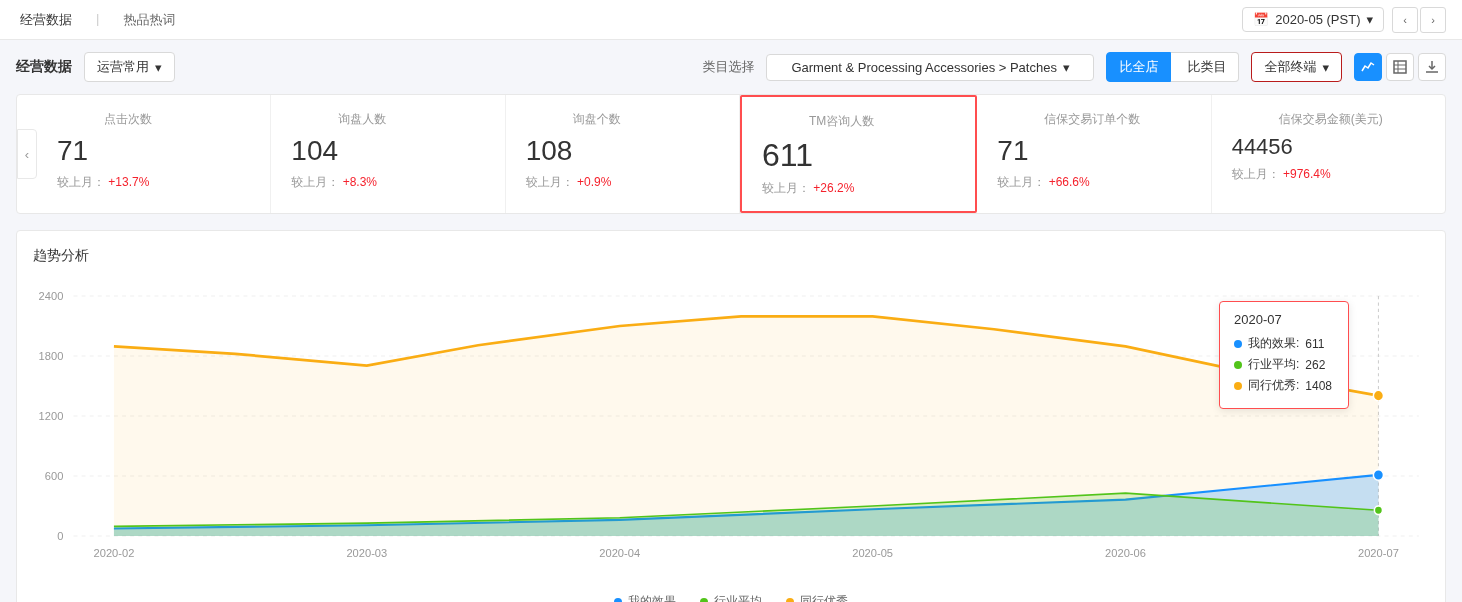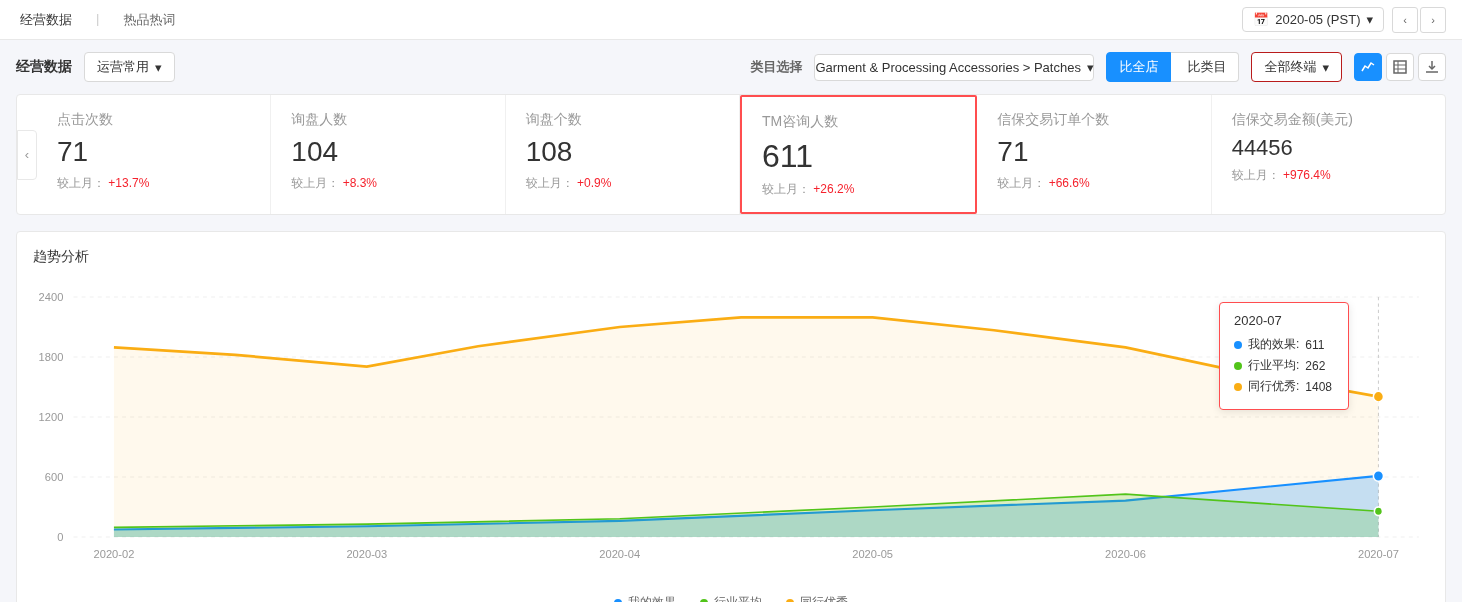--- a/index.html
+++ b/index.html
@@ -36,25 +36,25 @@
       margin-bottom: 12px;
     }
     .page-title { font-size: 14px; font-weight: 600; color: #333; }
     .dropdown-btn {
       display: flex; align-items: center; gap: 6px;
       border: 1px solid #d9d9d9; border-radius: 4px;
       padding: 5px 12px; background: #fff; cursor: pointer;
       font-size: 13px; color: #333;
     }
     .spacer { flex: 1; }
-    .category-label { font-size: 13px; color: #666; font-weight: bold; }
+    .category-label { font-size: 13px; color: #666; }
     .category-select {
       display: flex; align-items: center; gap: 6px;
       border: 1px solid #d9d9d9; border-radius: 4px;
-      padding: 5px 0; background: #fff; cursor: pointer;
+      padding: 5px 24px; background: #fff; cursor: pointer;
       font-size: 13px; color: #333; min-width: 280px;
     }
     .compare-btns { display: flex; gap: 0; }
     .compare-btn {
       border: 1px solid #d9d9d9; padding: 5px 12px;
       background: #fff; cursor: pointer; font-size: 13px; color: #333;
     }
     .compare-btn:first-child { border-radius: 4px 0 0 4px; }
     .compare-btn:last-child { border-radius: 0 4px 4px 0; border-left: none; padding-left: 16px; }
     .compare-btn.active { background: #1890ff; color: #fff; border-color: #1890ff; }
@@ -83,21 +83,21 @@
       cursor: pointer; z-index: 2; border-radius: 0 4px 4px 0; color: #999;
     }
     .metric-card {
       flex: 1; padding: 16px 20px 14px 20px; border-right: 1px solid #f0f0f0;
       min-width: 0;
     }
     .metric-card:last-child { border-right: none; }
     .metric-card.highlighted {
       border: 2px solid #ff4d4f; border-radius: 2px;
     }
-    .metric-label { font-size: 14px; color: #999; margin-bottom: 6px; }
+    .metric-label { font-size: 12px; color: #999; margin-bottom: 6px; margin-left: 47px; }
     .metric-value { font-size: 28px; font-weight: 400; color: #333; line-height: 1.2; margin-bottom: 6px; }
     .metric-card.highlighted .metric-value { font-size: 32px; font-weight: 500; }
     .metric-change { font-size: 12px; }
     .metric-change .label { color: #999; }
     .metric-change .value.positive { color: #f5222d; }
 
     .chart-section { background: #fff; border: 1px solid #e8e8e8; border-radius: 4px; padding: 16px; }
     .chart-title { font-size: 14px; font-weight: 500; color: #333; margin-bottom: 16px; }
 
     .chart-container { position: relative; width: 100%; height: 300px; }

